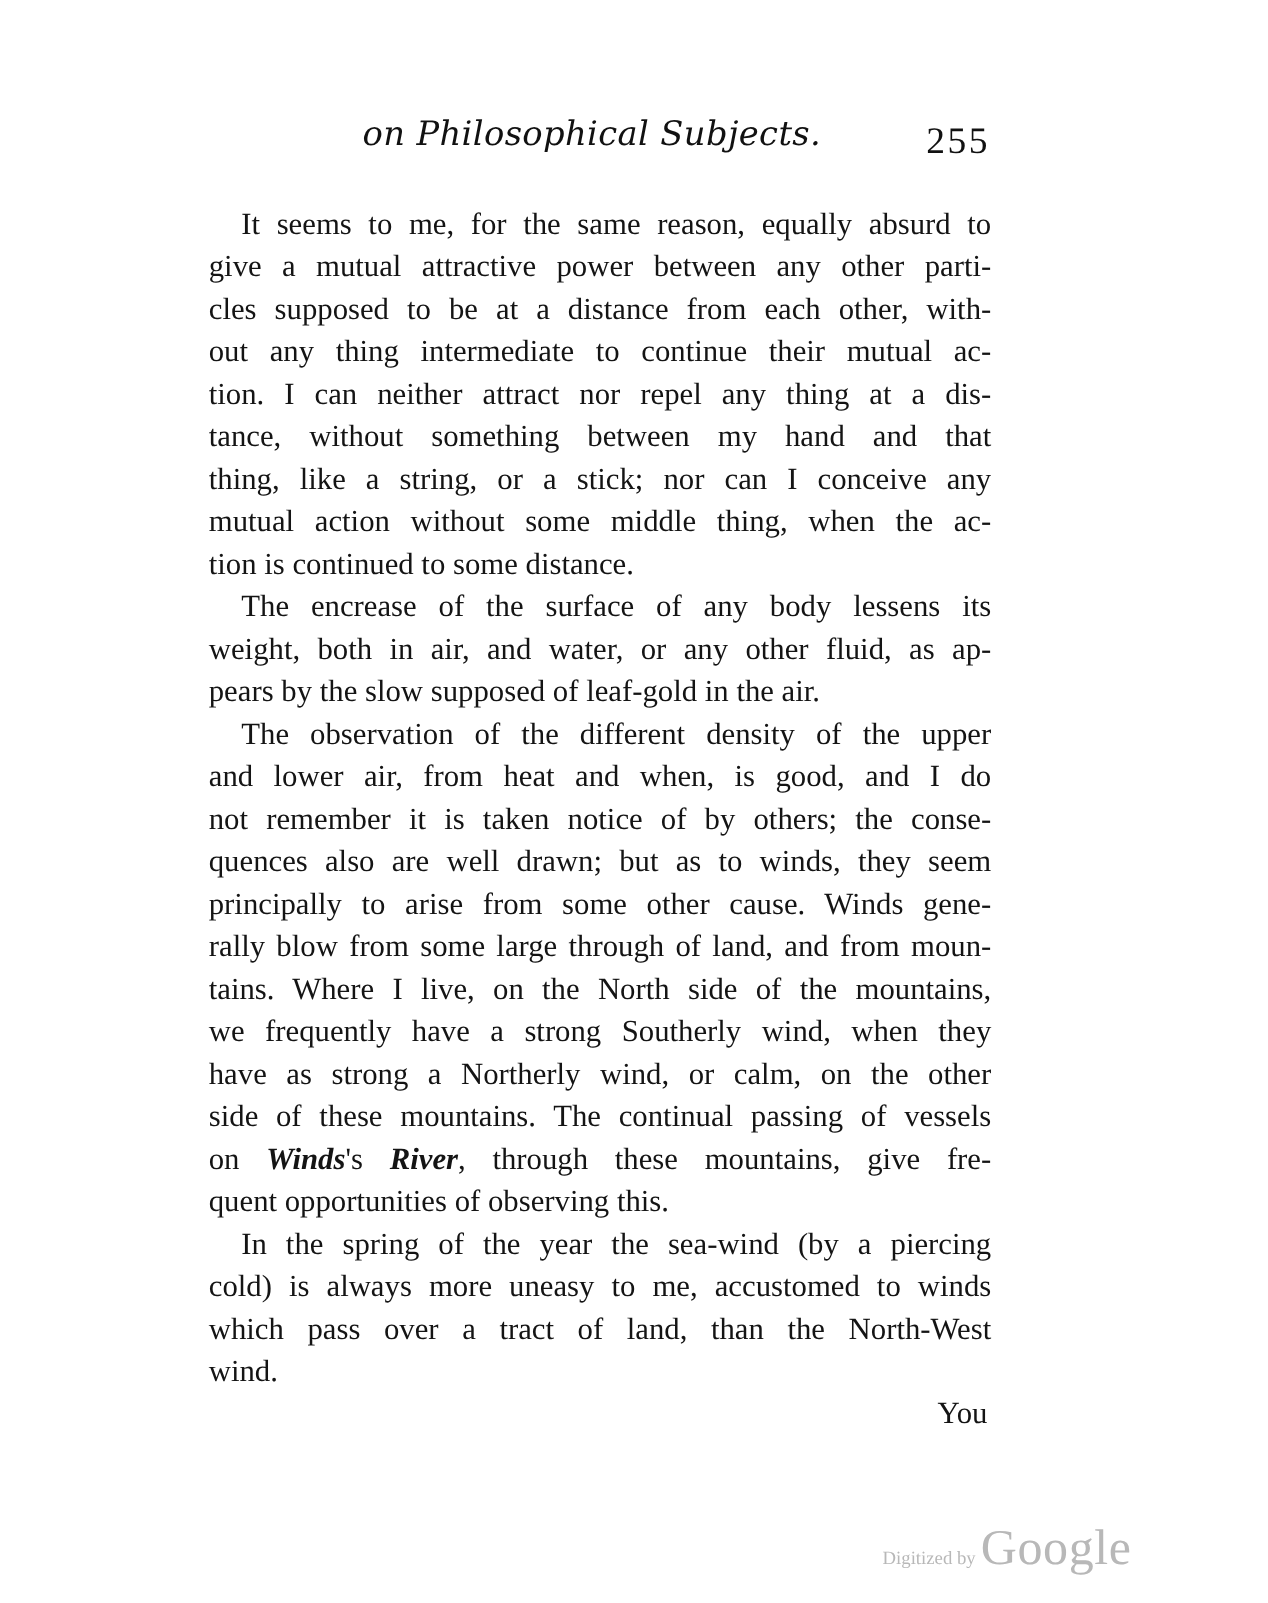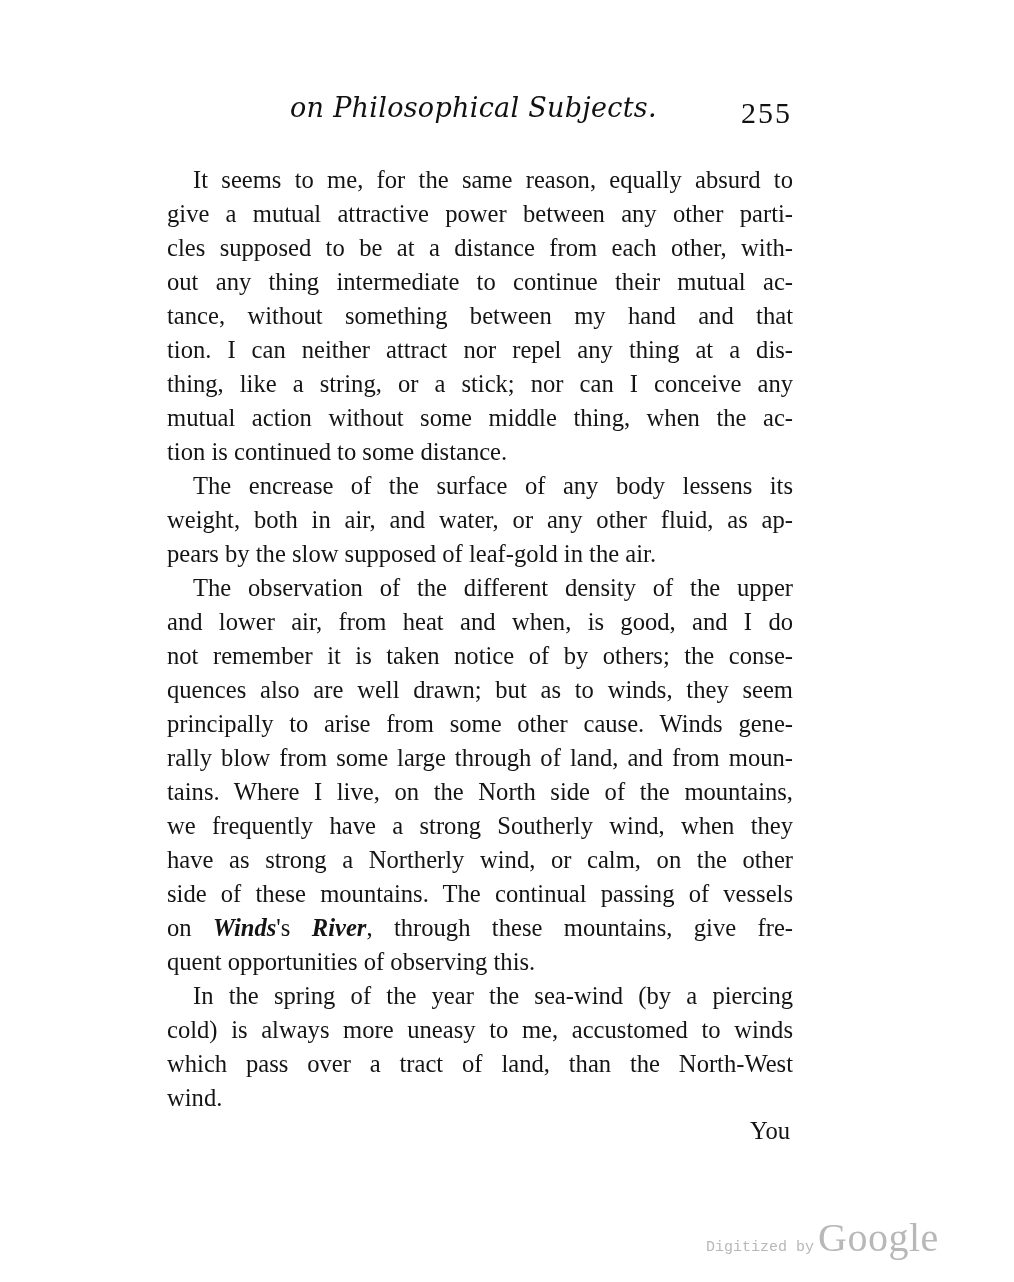--- a/index.html
+++ b/index.html
@@ -8,42 +8,42 @@
     .header { position: absolute; top: 92px; left: 160px; width: 640px; height: 44px; text-decoration: underline; }
     .running-title { position: absolute; left: 130px; top: 0; font-family: "DejaVu Serif", serif; font-style: italic; font-size: 27px; letter-spacing: 0.3px; color: #111; }
     .page-number { position: absolute; right: 8px; top: 4px; font-family: "Liberation Serif", serif; font-size: 30px; letter-spacing: 2px; color: #111; }
     .body { position: absolute; left: 167px; top: 163px; width: 626px; font-family: "Liberation Serif", serif; font-size: 24.6px; color: #141414; }
     .line { height: 34px; line-height: 34px; white-space: nowrap; text-align: justify; text-align-last: justify; }
     .line.last { text-align-last: left; }
     .line.indent { padding-left: 26px; }
     .it { font-style: italic; font-weight: bold; }
     .catchword { position: absolute; right: 224px; top: 1117px; font-family: "Liberation Serif", serif; font-size: 24.6px; color: #141414; }
     .watermark { position: absolute; left: 706px; top: 1214px; height: 50px; color: #b8b8b8; }
-    .wm-small { font-family: Liberation Mono, monospace; font-size: 15px; vertical-align: baseline; }
+    .wm-small { font-family: Liberation Serif, serif; font-size: 15px; vertical-align: baseline; }
     .wm-big { font-family: "Liberation Serif", serif; font-size: 40px; letter-spacing: 0.5px; }
   </style>
 </head>
 <body>
 
 <div class="page">
 
   <div class="header">
     <span class="running-title">on Philosophical Subjects.</span>
     <span class="page-number">255</span>
   </div>
 
   <div class="body">
 
     <div>
       <div class="line indent">It seems to me, for the same reason, equally absurd to</div>
       <div class="line">give a mutual attractive power between any other parti-</div>
       <div class="line">cles supposed to be at a distance from each other, with-</div>
       <div class="line">out any thing intermediate to continue their mutual ac-</div>
+      <div class="line">tion. I can neither attract nor repel any thing at a dis-</div>
       <div class="line">tance, without something between my hand and that</div>
-      <div class="line">tion. I can neither attract nor repel any thing at a dis-</div>
       <div class="line">thing, like a string, or a stick; nor can I conceive any</div>
       <div class="line">mutual action without some middle thing, when the ac-</div>
       <div class="line last">tion is continued to some distance.</div>
     </div>
 
     <div>
       <div class="line indent">The encrease of the surface of any body lessens its</div>
       <div class="line">weight, both in air, and water, or any other fluid, as ap-</div>
       <div class="line last">pears by the slow supposed of leaf-gold in the air.</div>
     </div>

